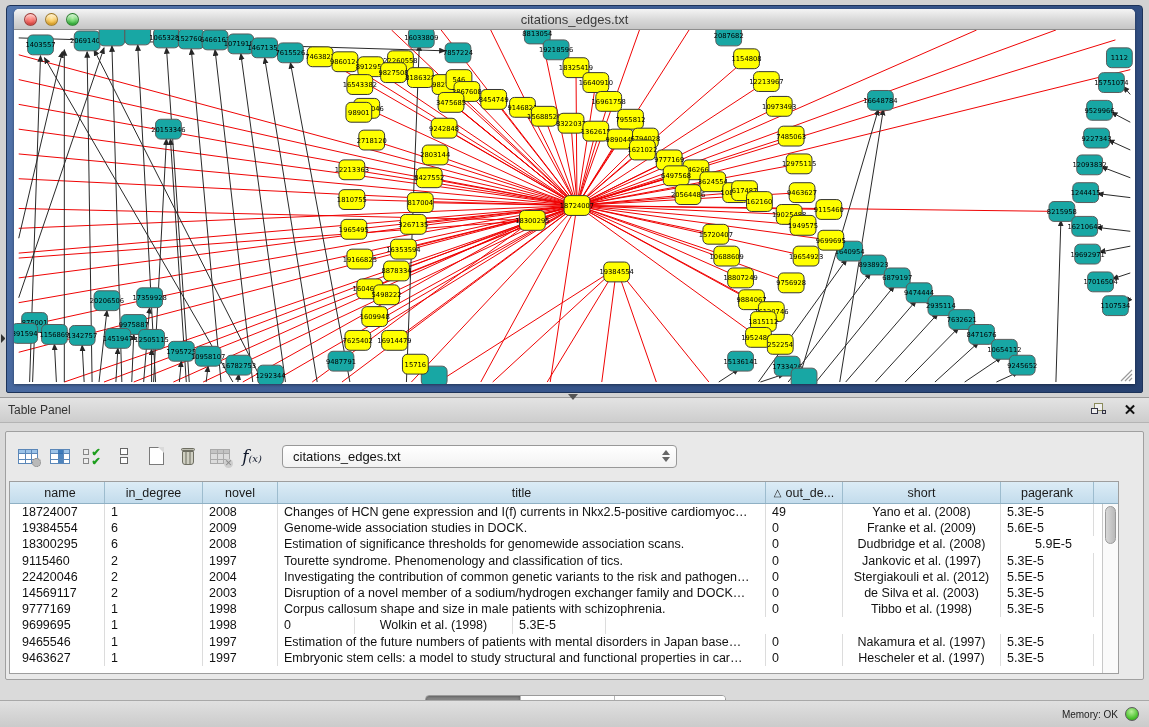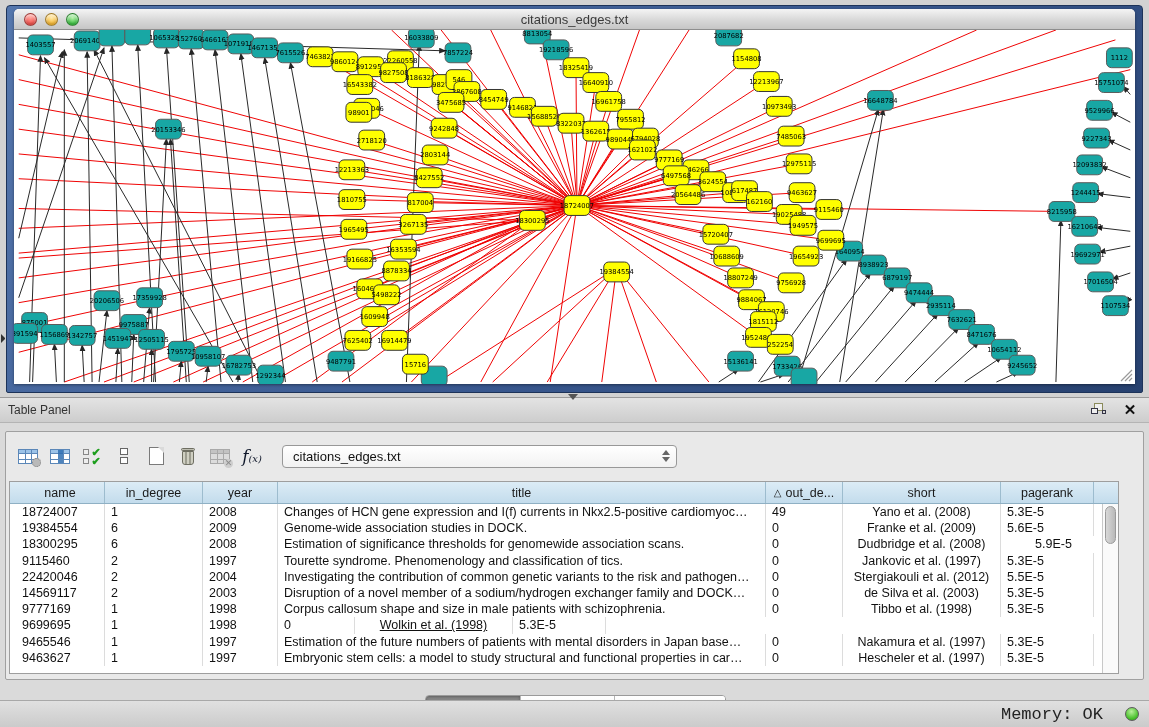--- a/index.html
+++ b/index.html
@@ -89,21 +89,21 @@
   .seg .tab { font-size:13px; padding:0 14px; display:flex; align-items:center; color:#111;
     background:linear-gradient(#ffffff,#f1f1f1); border-right:1px solid #b5b5b5; cursor:default; }
   .seg .tab:last-child { border-right:none; }
   .seg .tab.active { background:linear-gradient(#8c8c8c,#6e6e6e); color:#ececec;
     box-shadow:inset 0 1px 3px rgba(0,0,0,.35); }
 
   
   #statusbar { position:absolute; left:0; top:700px; width:1149px; height:27px;
     background:linear-gradient(#e0e0e0,#cbcbcb); border-top:1px solid #a8a8a8;
     display:flex; align-items:center; justify-content:flex-end; padding-right:10px; }
-  #mem-label { font-size:17px; color:#222; margin-right:22px;font-family:Liberation Mono, monospace; }
+  #mem-label { font-size:10px; color:#222; margin-right:7px; }
   #mem-dot { width:14px; height:14px; border-radius:50%; border:1px solid #5a5a5a;
     background:radial-gradient(circle at 45% 30%, #b8f09a, #49c12c 65%, #2f9a18); }
 
   
   .mini-table { width:20px; height:15px; border:1px solid #5b87b8; background:#fff; position:relative; }
   .mini-table .hd { position:absolute; left:0; top:0; right:0; height:4px; background:#9cc3e8; border-bottom:1px solid #5b87b8; }
   .mini-table .v1,.mini-table .v2 { position:absolute; top:0; bottom:0; width:1px; background:#5b87b8; }
   .mini-table .v1{left:6px;} .mini-table .v2{left:12px;}
   .mini-table .h1 { position:absolute; left:0; right:0; height:1px; background:#5b87b8; top:9px; }
   .gear { position:absolute; right:-4px; bottom:-4px; width:9px; height:9px; border-radius:50%;
@@ -914,21 +914,21 @@
 
       <div id="tbl">
         <div id="tbl-head">
             <div class="hcell" style="width: 89px; flex: 0 0 89px; margin-left: 6px;">
               <span>name</span>
             </div>
             <div class="hcell" style="width: 98px; flex: 0 0 98px;">
               <span>in_degree</span>
             </div>
             <div class="hcell" style="width: 75px; flex: 0 0 75px;">
-              <span>year</span>
+              <span>novel</span>
             </div>
             <div class="hcell" style="width: 488px; flex: 0 0 488px;">
               <span>title</span>
             </div>
             <div class="hcell" style="width: 77px; flex: 0 0 77px;">
               <span class="sort">△</span>
               <span>out_de...</span>
             </div>
             <div class="hcell" style="width: 158px; flex: 0 0 158px;">
               <span>short</span>
@@ -1000,21 +1000,21 @@
                 <div class="tcell" style="width: 488px; flex: 0 0 488px;">Corpus callosum shape and size in male patients with schizophrenia.</div>
                 <div class="tcell" style="width: 77px; flex: 0 0 77px;">0</div>
                 <div class="tcell center" style="width: 158px; flex: 0 0 158px;">Tibbo et al. (1998)</div>
                 <div class="tcell" style="width: 93px; flex: 0 0 93px;">5.3E-5</div>
               </div>
               <div class="trow">
                 <div class="tcell" style="width: 89px; flex: 0 0 89px; margin-left: 6px;">9699695</div>
                 <div class="tcell" style="width: 98px; flex: 0 0 98px;">1</div>
                 <div class="tcell" style="width: 75px; flex: 0 0 75px;">1998</div>
                 <div class="tcell" style="width: 77px; flex: 0 0 77px;">0</div>
-                <div class="tcell center" style="width: 158px; flex: 0 0 158px; text-decoration: underline;">Wolkin et al. (1998)</div>
+                <div class="tcell center" style="width: 158px; flex: 0 0 158px;">Wolkin et al. (1998)</div>
                 <div class="tcell" style="width: 93px; flex: 0 0 93px;">5.3E-5</div>
               </div>
               <div class="trow">
                 <div class="tcell" style="width: 89px; flex: 0 0 89px; margin-left: 6px;">9465546</div>
                 <div class="tcell" style="width: 98px; flex: 0 0 98px;">1</div>
                 <div class="tcell" style="width: 75px; flex: 0 0 75px;">1997</div>
                 <div class="tcell" style="width: 488px; flex: 0 0 488px;">Estimation of the future numbers of patients with mental disorders in Japan base…</div>
                 <div class="tcell" style="width: 77px; flex: 0 0 77px;">0</div>
                 <div class="tcell center" style="width: 158px; flex: 0 0 158px;">Nakamura et al. (1997)</div>
                 <div class="tcell" style="width: 93px; flex: 0 0 93px;">5.3E-5</div>

